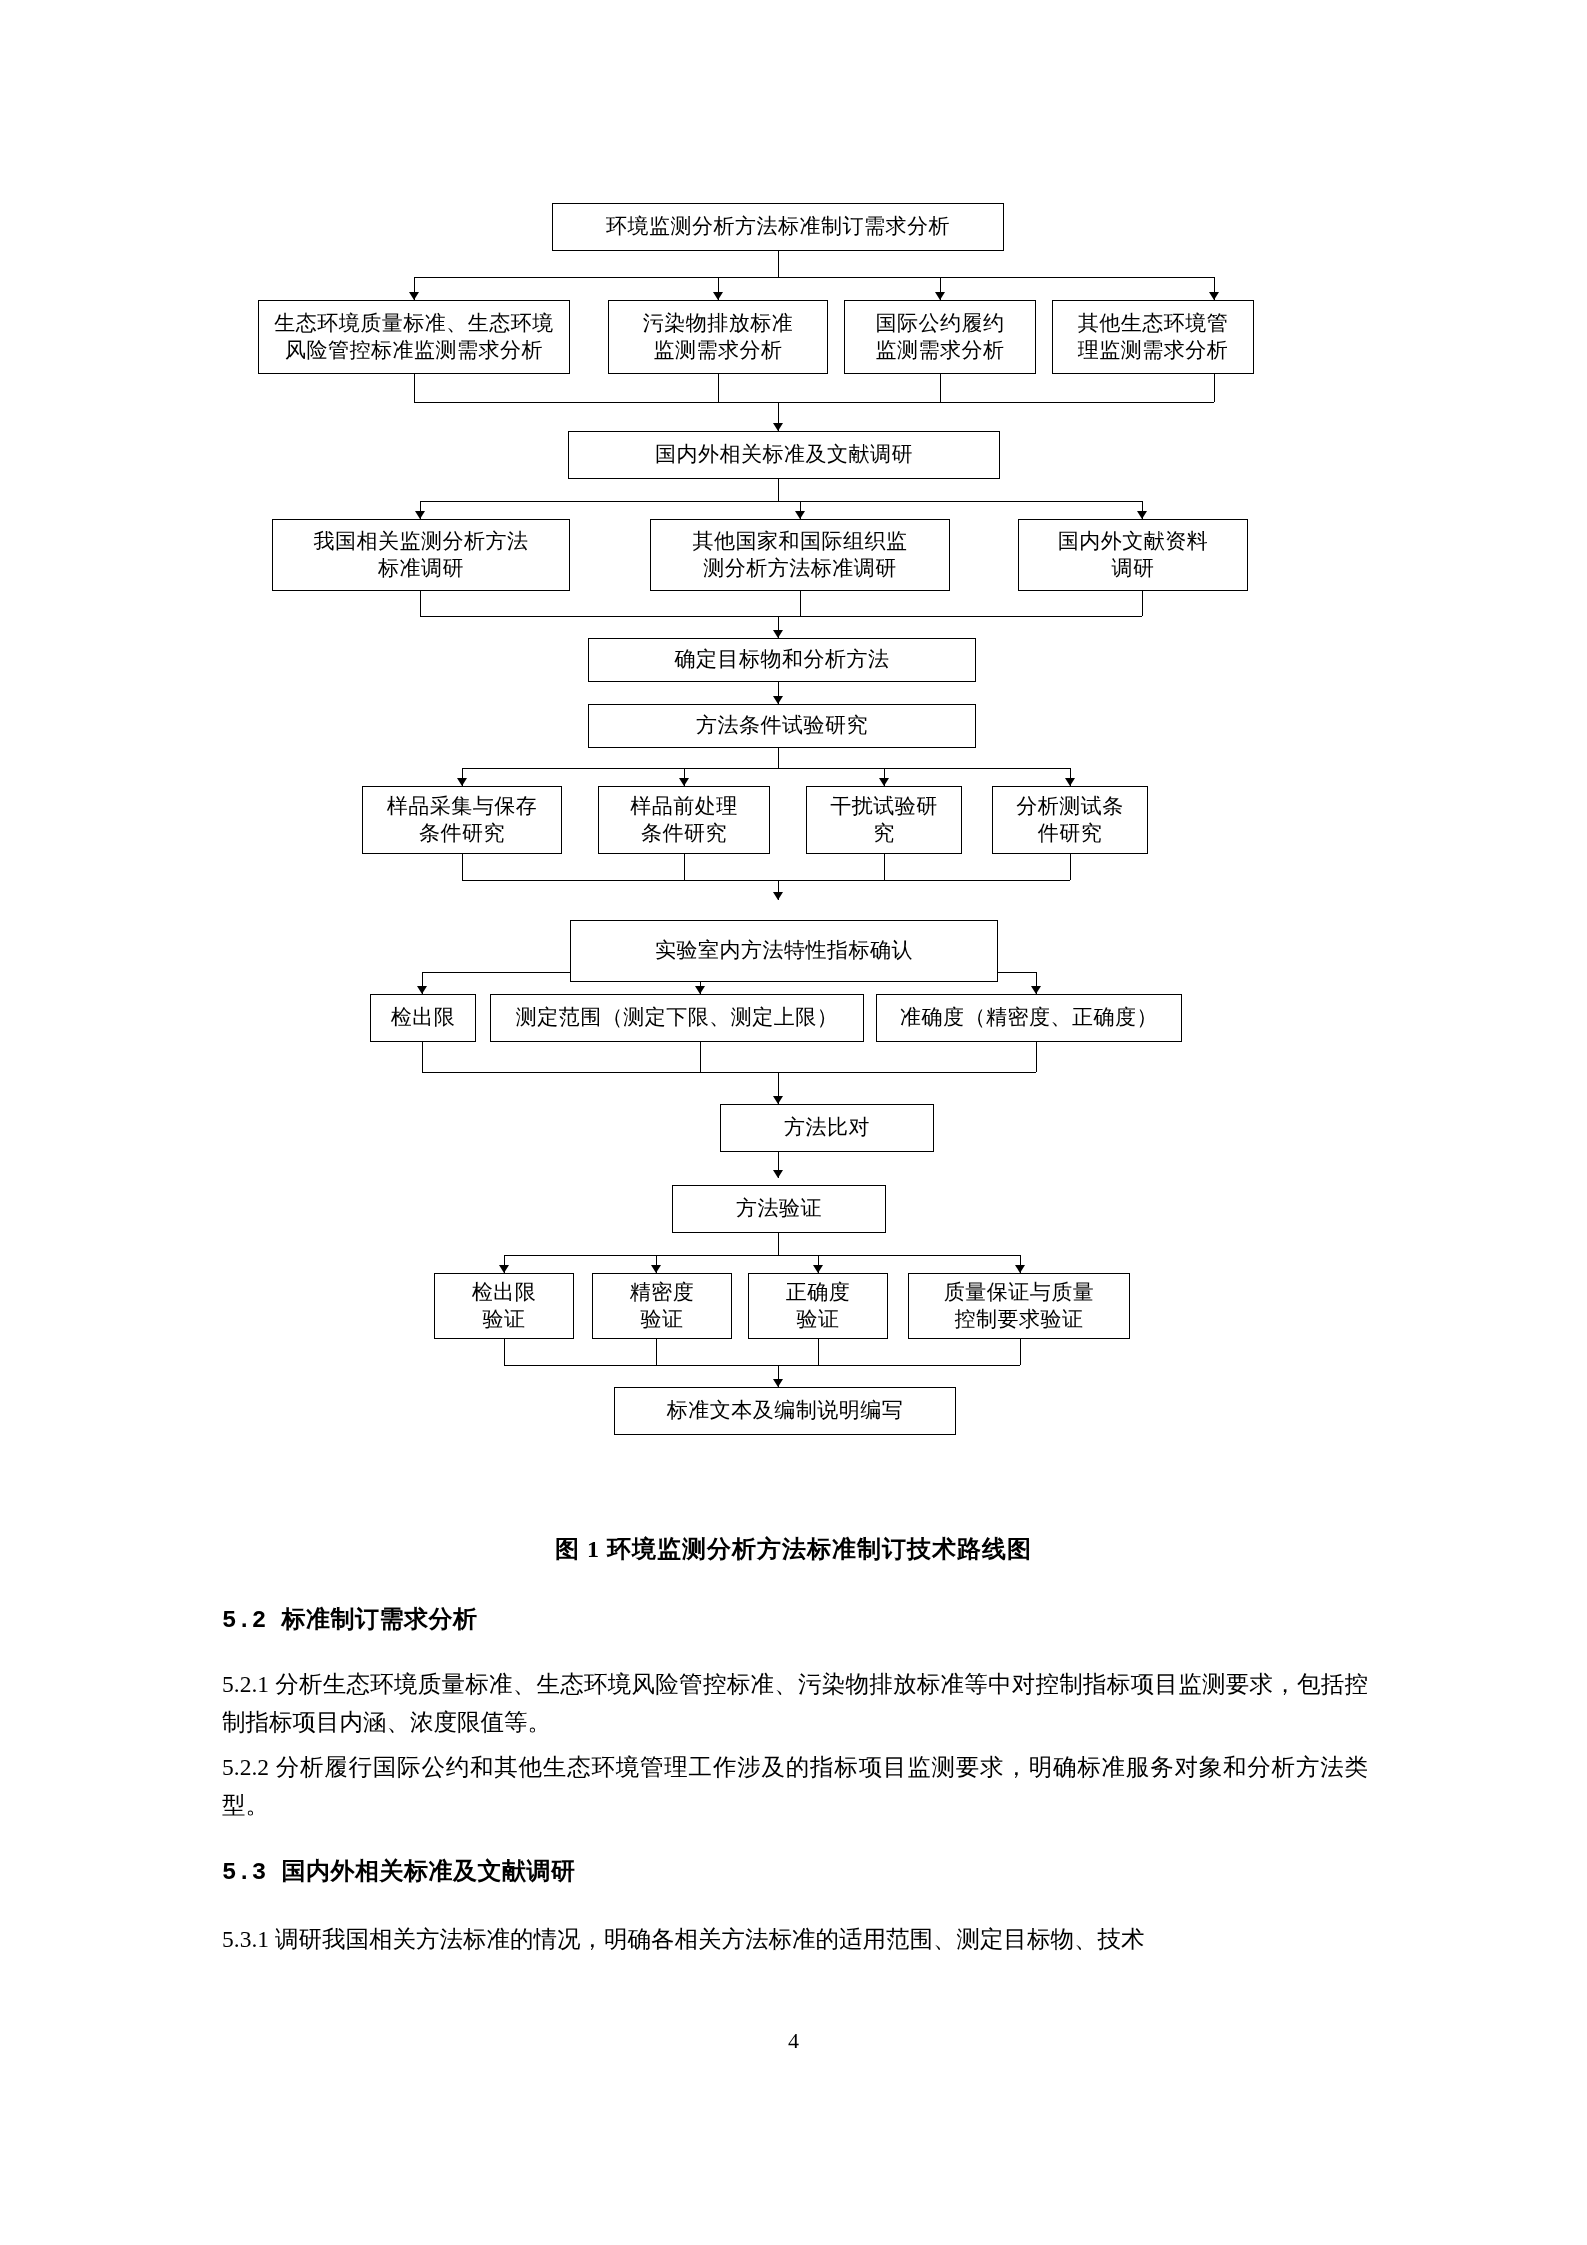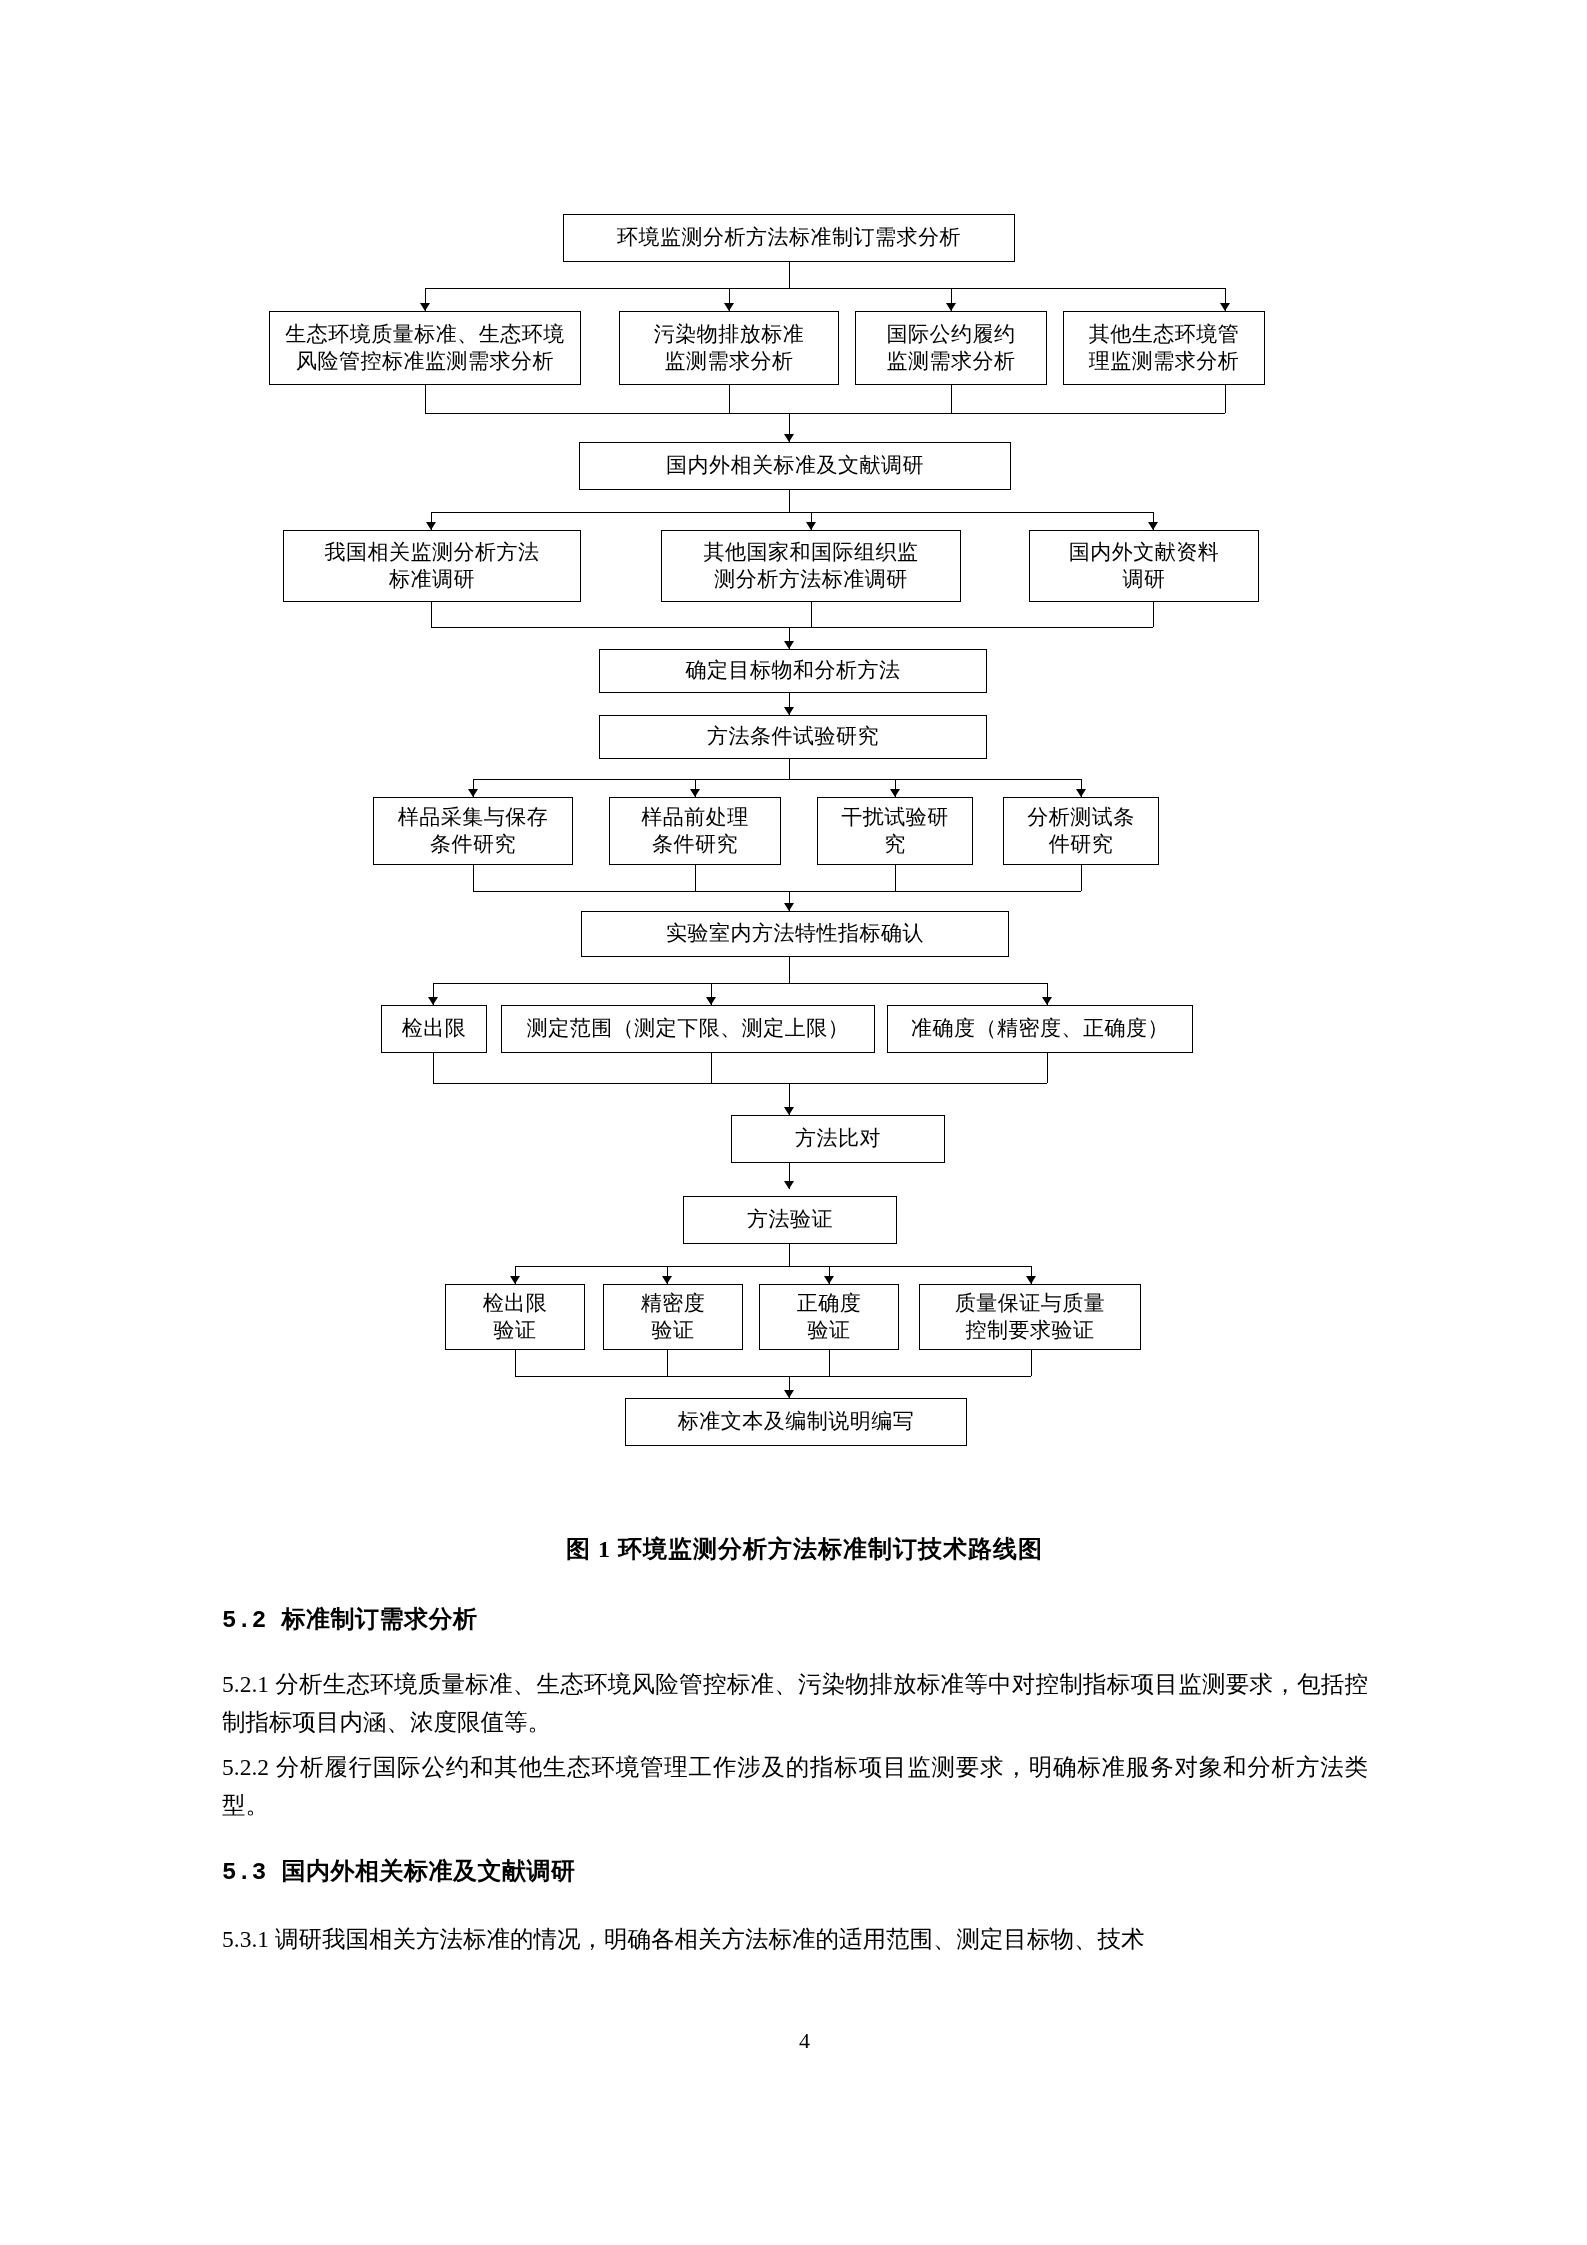--- a/index.html
+++ b/index.html
@@ -12,21 +12,21 @@
     height: 2245px;
     font-family: "Liberation Serif", serif;
     color: #000000;
     position: relative;
   }
   .page {
     position: relative;
     width: 1587px;
     height: 2245px;
     box-sizing: border-box;
-    padding: 11px;
+    padding: 0;
   }
 
   
   .flow {
     position: relative;
     margin: 0 auto;
     width: 1587px;
     height: 1320px;
   }
   .node {
@@ -221,21 +221,21 @@
     </div>
 
     <div class="ln lnv" style="left:462px; top:854px; height:26px;"></div>
     <div class="ln lnv" style="left:684px; top:854px; height:26px;"></div>
     <div class="ln lnv" style="left:884px; top:854px; height:26px;"></div>
     <div class="ln lnv" style="left:1070px; top:854px; height:26px;"></div>
     <div class="ln lnh" style="left:462px; top:880px; width:608px;"></div>
     <div class="ln lnv" style="left:778px; top:880px; height:20px;"></div>
     <div class="arw" style="left:773px; top:892px;"></div>
 
-    <div class="node" style="left:570px; top:900px; width:428px; height:46px;">
+    <div class="node" style="left:570px; top:920px; width:428px; height:62px;">
       <span>实验室内方法特性指标确认</span>
     </div>
 
     <div class="ln lnv" style="left:778px; top:946px; height:26px;"></div>
     <div class="ln lnh" style="left:422px; top:972px; width:614px;"></div>
     <div class="ln lnv" style="left:422px; top:972px; height:22px;"></div>
     <div class="ln lnv" style="left:700px; top:972px; height:22px;"></div>
     <div class="ln lnv" style="left:1036px; top:972px; height:22px;"></div>
     <div class="arw" style="left:417px; top:986px;"></div>
     <div class="arw" style="left:695px; top:986px;"></div>

